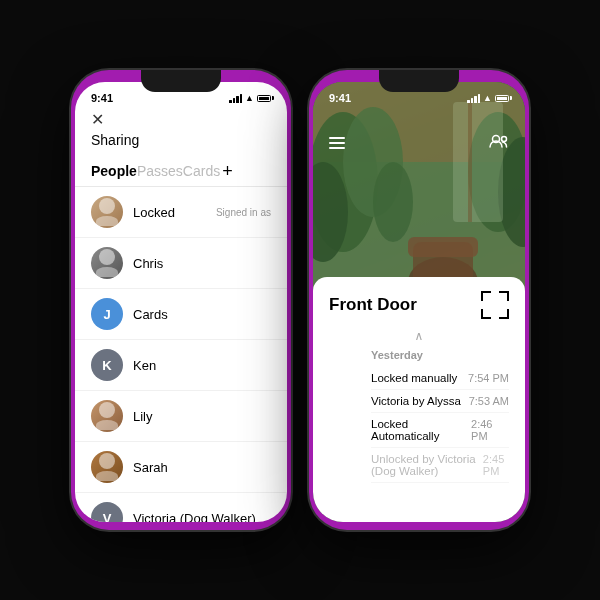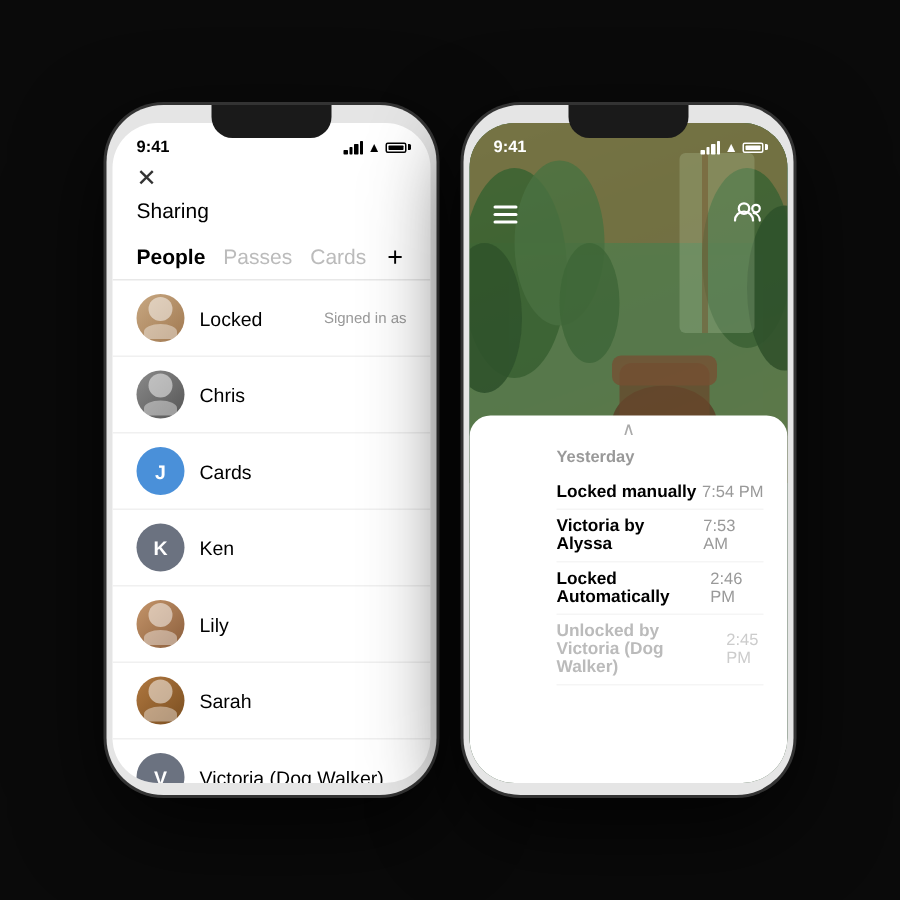--- a/index.html
+++ b/index.html
@@ -12,21 +12,21 @@
       justify-content: center;
       gap: 18px;
       font-family: -apple-system, BlinkMacSystemFont, 'SF Pro Text', 'Helvetica Neue', sans-serif;
       overflow: hidden;
     }
 
     
     .phone {
       width: 220px;
       height: 460px;
-      background: #e5e5e5;
+      background: #a21caf;
       border-radius: 38px;
       position: relative;
       box-shadow: 0 0 0 2px #333, 0 20px 60px rgba(0,0,0,0.8);
       overflow: hidden;
     }
 
     .phone-screen {
       position: absolute;
       top: 12px;
       left: 4px;
@@ -90,21 +90,21 @@
     .sharing-title {
       font-size: 14px;
       font-weight: 400;
       color: #000;
       margin-bottom: 6px;
     }
 
     .tabs-row {
       display: flex;
       align-items: center;
-      gap: 12px;
+      gap: 0;
       padding: 0 16px 0;
       border-bottom: 1px solid #e8e8e8;
       padding-bottom: 6px;
     }
 
     .tab {
       font-size: 14px;
       font-weight: 600;
       color: #000;
       cursor: pointer;
@@ -299,21 +299,20 @@
       display: flex;
       justify-content: space-between;
       align-items: center;
       padding: 5px 0;
       border-bottom: 1px solid #f5f5f5;
     }
 
     .log-event {
       font-size: 11.5px;
       color: #000;
-      font-weight: bold;
     }
 
     .log-event.muted { color: #bbb; }
 
     .log-time {
       font-size: 11px;
       color: #999;
     }
 
     .log-time.muted { color: #ccc; }
@@ -549,20 +548,29 @@
             <circle cx="15" cy="5" r="2.5" stroke="white" stroke-width="1.5" fill="none"></circle>
             <path d="M17.5 13c0-2.5-1.8-4.5-4-5" stroke="white" stroke-width="1.5" fill="none" stroke-linecap="round"></path>
           </svg>
         </div>
       </div>
     </div>
 
     <div class="home-label">Home</div>
 
     <div class="front-door-card">
+      <div class="card-header">
+        <span class="card-title">Front Door</span>
+        <div class="scan-icon">
+          <div class="scan-corner tl"></div>
+          <div class="scan-corner tr"></div>
+          <div class="scan-corner bl"></div>
+          <div class="scan-corner br"></div>
+        </div>
+      </div>
 
       <div class="chevron-up">∧</div>
 
       <div class="log-section">
         <div class="log-date">Yesterday</div>
 
         <div class="log-row">
           <span class="log-event">Locked manually</span>
           <span class="log-time">7:54 PM</span>
         </div>

